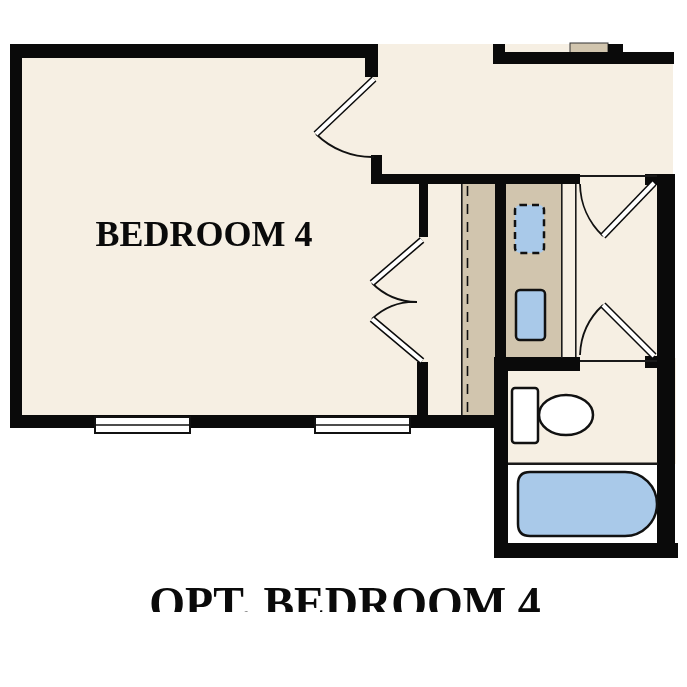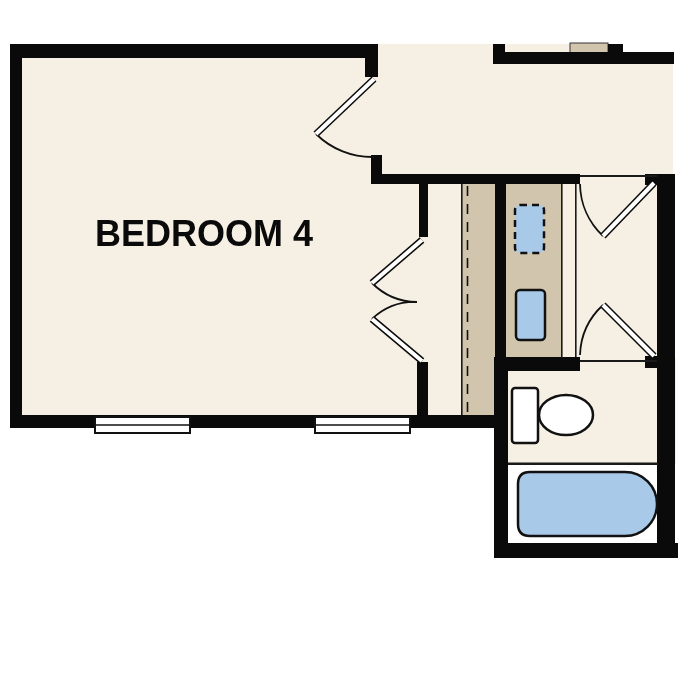--- a/index.html
+++ b/index.html
@@ -1,17 +1,17 @@
 <!DOCTYPE html>
 <html><head>
 <meta charset="utf-8">
 <style>
   html,body{margin:0;padding:0;background:#ffffff;}
   .stage{position:relative;width:687px;height:612px;background:#ffffff;overflow:hidden;
-         font-family:Liberation Sans, sans-serif;}
+         font-family:Liberation Serif, serif;}
   .plan-svg{position:absolute;left:0;top:0;}
   .floor{fill:#f6efe3;}
   .tan{fill:#d1c5ae;}
   .wall{fill:#0a0a0a;}
   .thin{fill:#1a1a1a;}
   .white-fill{fill:#ffffff;}
   .fixture{fill:#ffffff;stroke:#111111;stroke-width:2.5;}
   .blue-fixture{fill:#a9c9e9;stroke:#111111;stroke-width:2.5;}
   .arc{fill:none;stroke:#111111;stroke-width:1.8;}
   .leaf-under{stroke:#0a0a0a;stroke-width:7;}
@@ -111,13 +111,14 @@
     </g>
 
     <g>
       <path class="arc" d="M580,355 A71,71 0 0 1 603,305"></path>
       <line class="leaf-under" x1="654" y1="356" x2="603" y2="305"></line>
       <line class="leaf-over" x1="654" y1="356" x2="603" y2="305"></line>
     </g>
   </svg>
 
   <div class="room-label">BEDROOM 4</div>
+  <div class="caption">OPT. BEDROOM 4</div>
 </div>
 
 </body></html>

